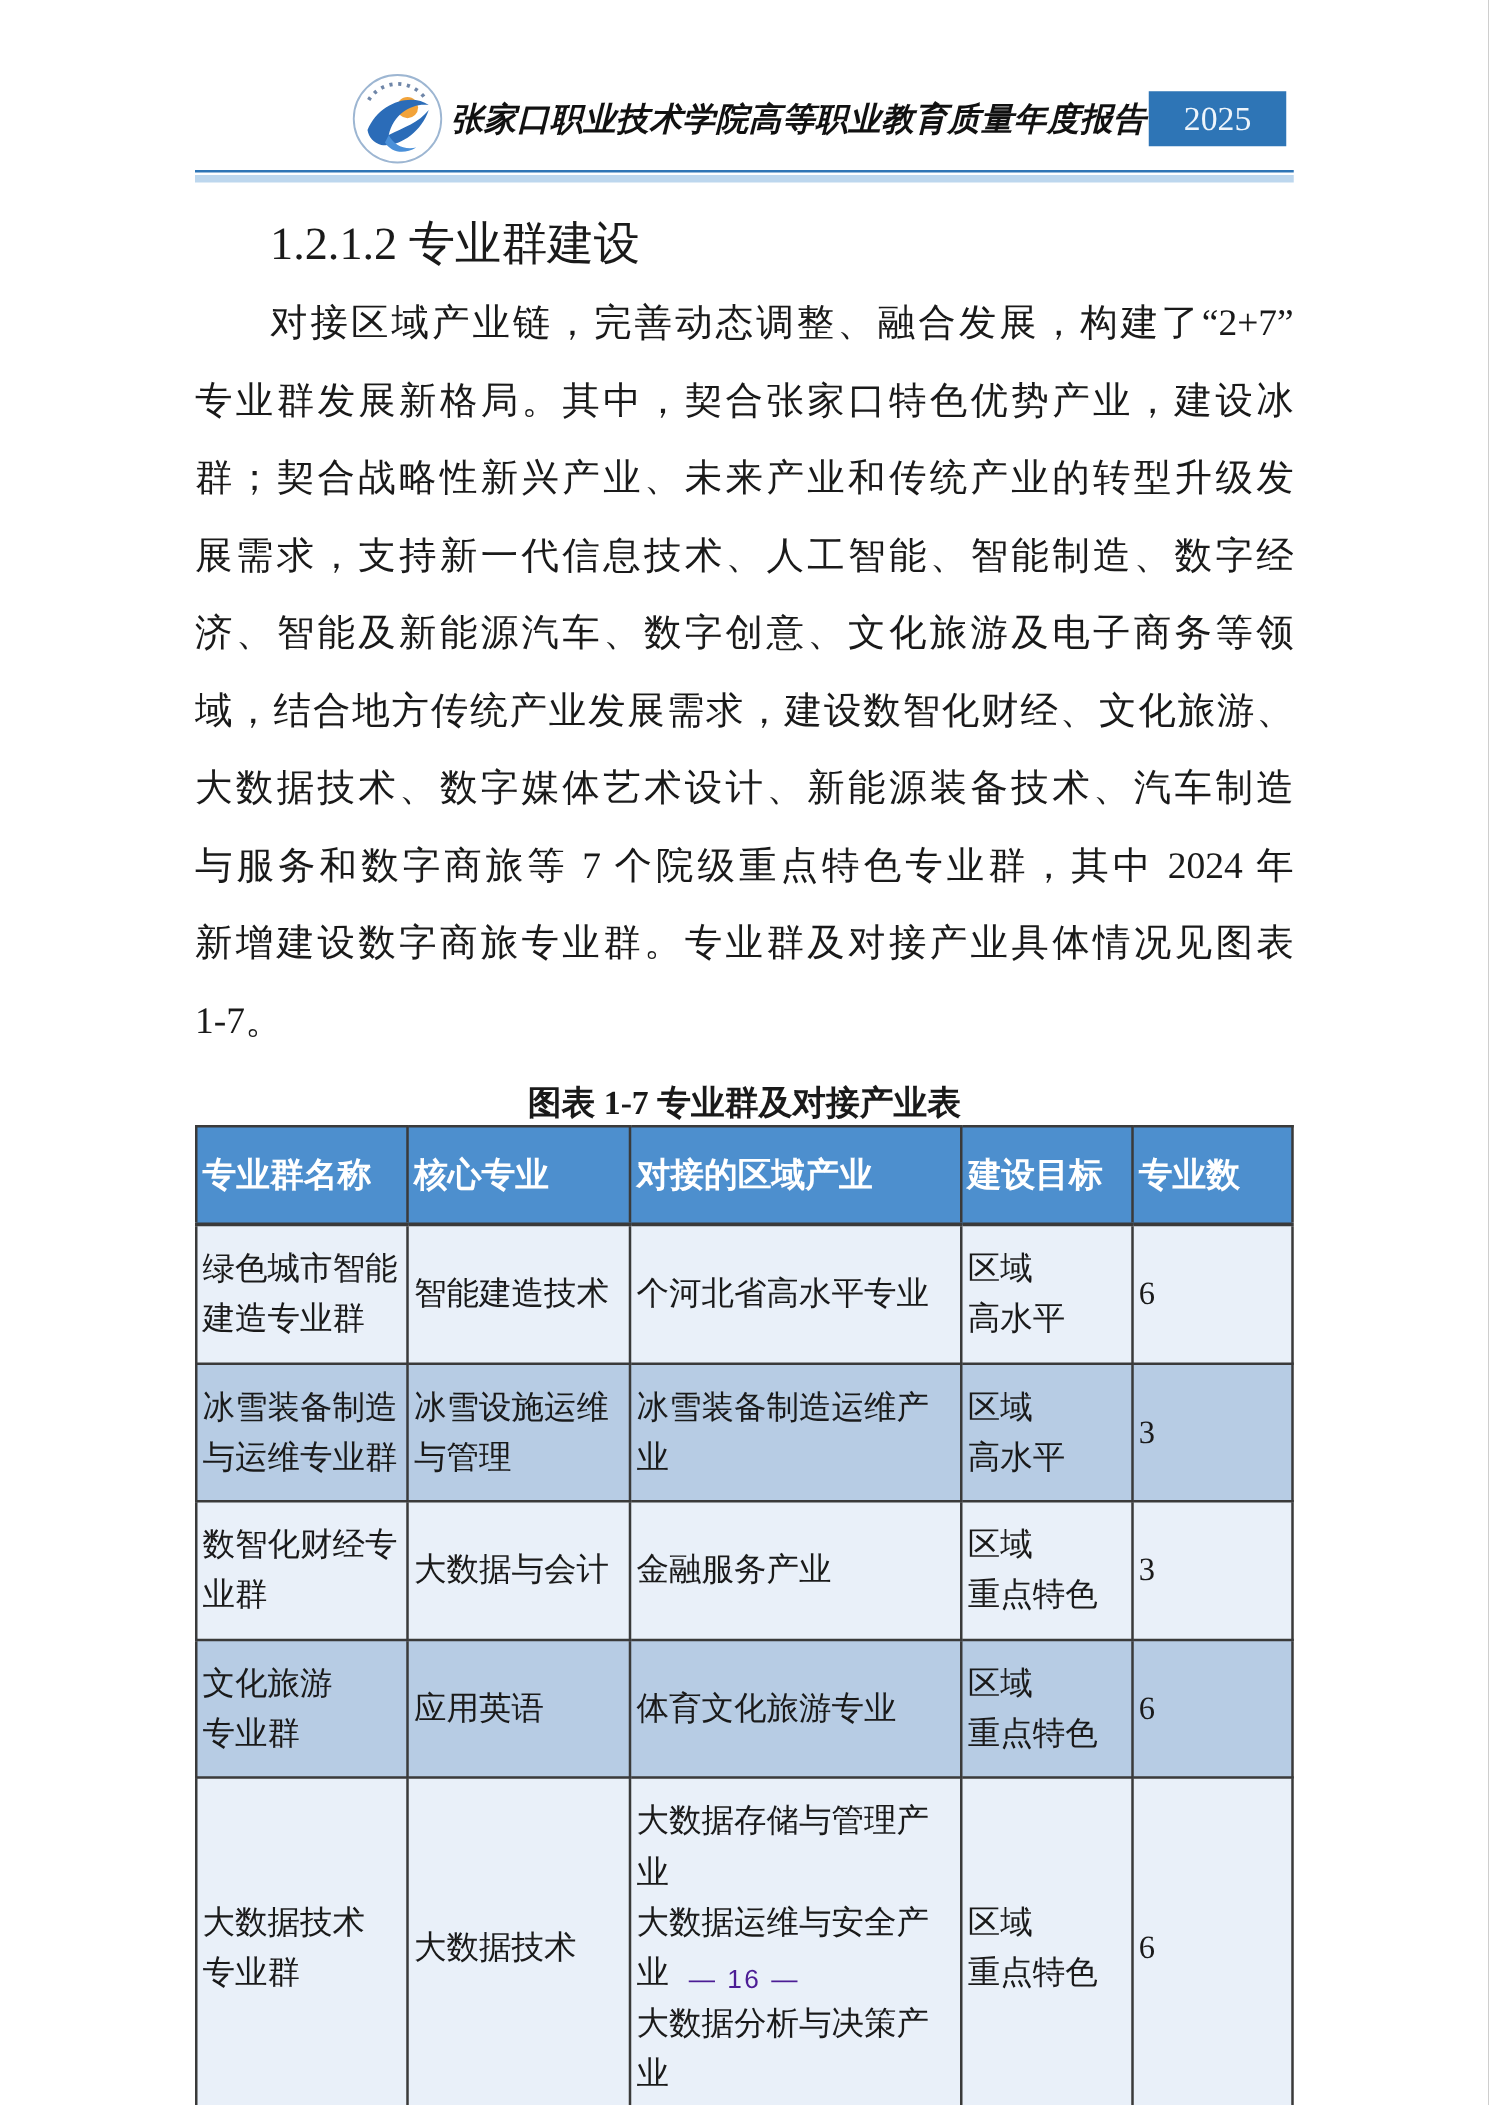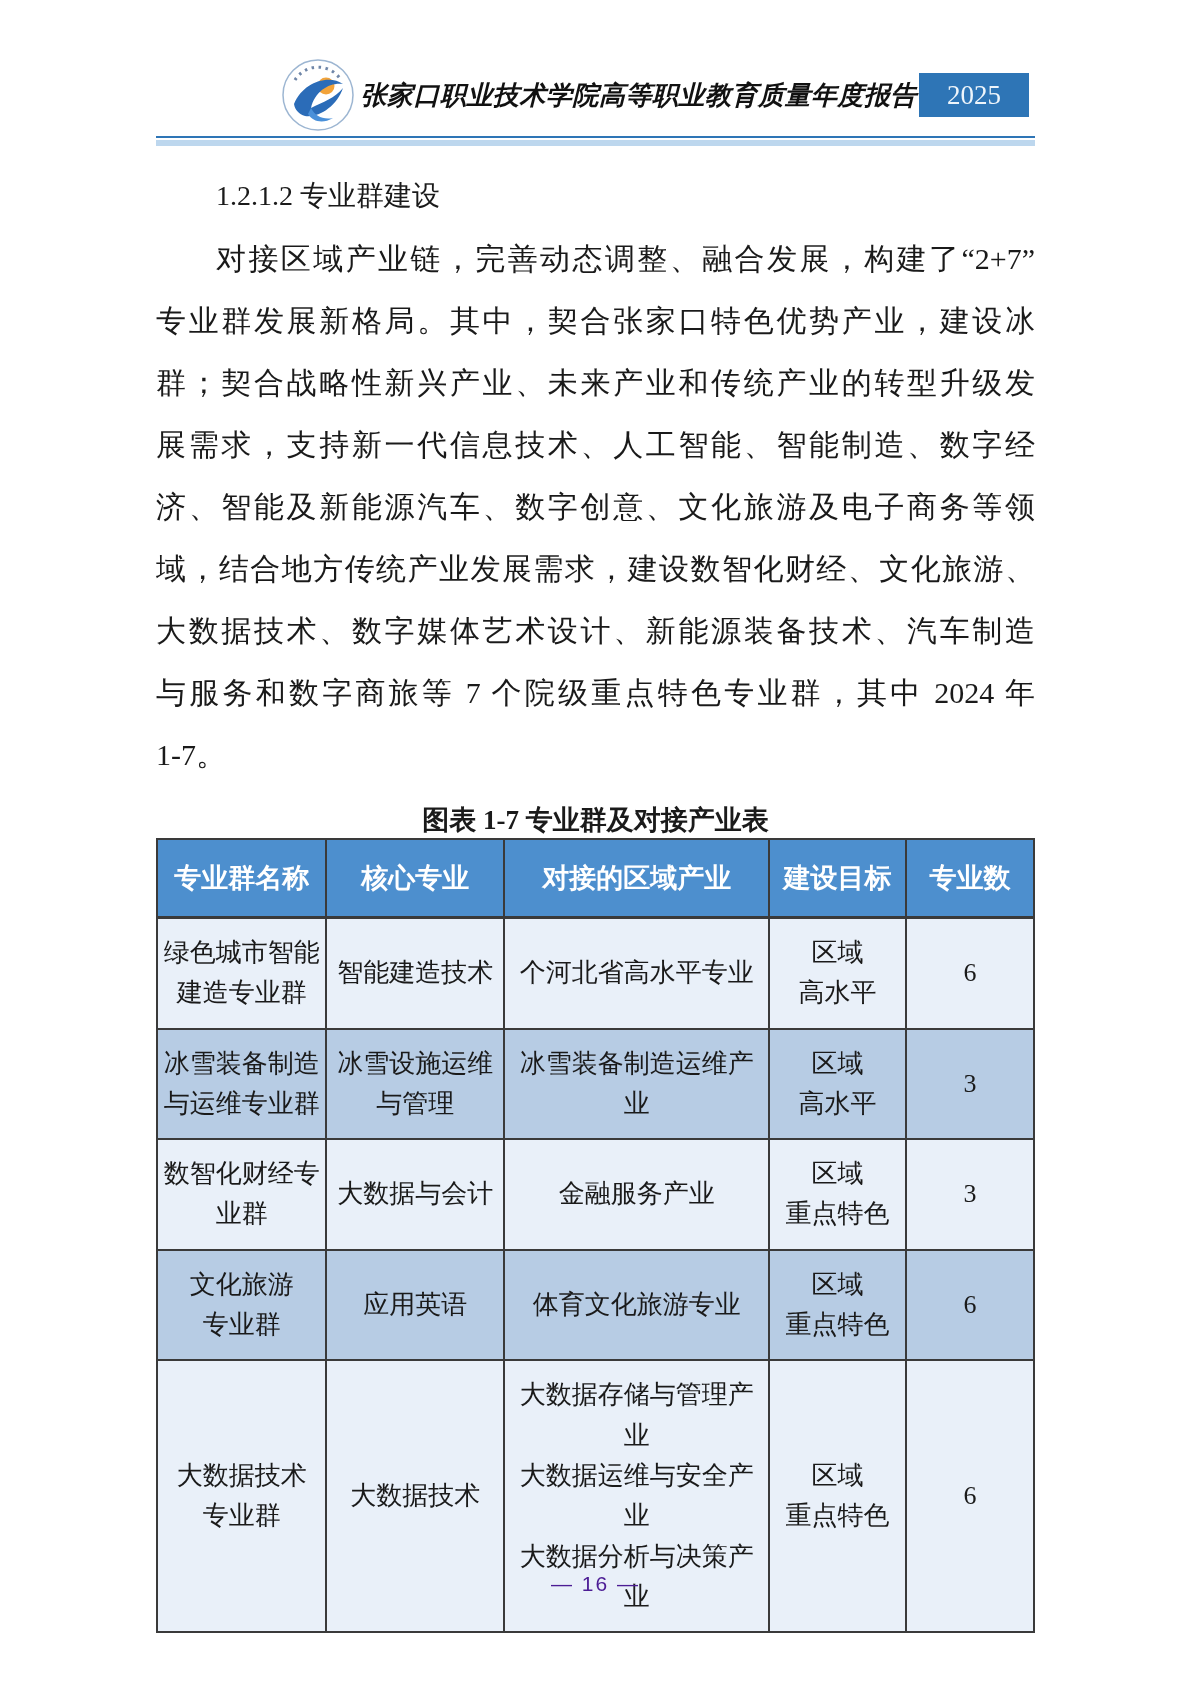--- a/index.html
+++ b/index.html
@@ -42,21 +42,21 @@
   }
   .header-rule{
     margin-top:4px;
     border-top:2px solid #2e75b6;
     border-bottom:6px solid #bdd7ee;
     height:2px;
   }
   
   .section-heading{
     margin:24px 0 6px 0;
-    font-size:28px;
+    font-size:37px;
     font-weight:400;
     line-height:52px;
     padding-left:60px;
   }
   .para-line{
     font-size:30px;
     line-height:62px;
     text-align:justify;
     text-align-last:justify;
     white-space:nowrap;
@@ -70,21 +70,21 @@
     font-weight:700;
     margin:16px 0 0 0;
   }
   table.major-table{
     width:100%;
     border-collapse:collapse;
     table-layout:fixed;
   }
   table.major-table th, table.major-table td{
     border:2px solid #3a3a3a;
-    text-align:center;
+    text-align:left;
     vertical-align:middle;
     white-space:pre-line;
     padding:14px 4px;
   }
   table.major-table th{
     background:#4d8fce;
     color:#ffffff;
     font-size:27px;
     font-weight:700;
     padding:20px 4px;
@@ -140,20 +140,21 @@
 
     <div>
         <div class="para-line first">对接区域产业链，完善动态调整、融合发展，构建了“2+7”</div>
         <div class="para-line">专业群发展新格局。其中，契合张家口特色优势产业，建设冰</div>
         <div class="para-line">群；契合战略性新兴产业、未来产业和传统产业的转型升级发</div>
         <div class="para-line">展需求，支持新一代信息技术、人工智能、智能制造、数字经</div>
         <div class="para-line">济、智能及新能源汽车、数字创意、文化旅游及电子商务等领</div>
         <div class="para-line">域，结合地方传统产业发展需求，建设数智化财经、文化旅游、</div>
         <div class="para-line">大数据技术、数字媒体艺术设计、新能源装备技术、汽车制造</div>
         <div class="para-line">与服务和数字商旅等 7 个院级重点特色专业群，其中 2024 年</div>
+        <div class="para-line">新增建设数字商旅专业群。专业群及对接产业具体情况见图表</div>
         <div class="para-line last">1-7。</div>
       </div>
 
     <div class="table-caption">图表 1-7 专业群及对接产业表</div>
 
     <table class="major-table">
       <colgroup>
         <col class="c1">
           <col class="c2">
           <col class="c3">

